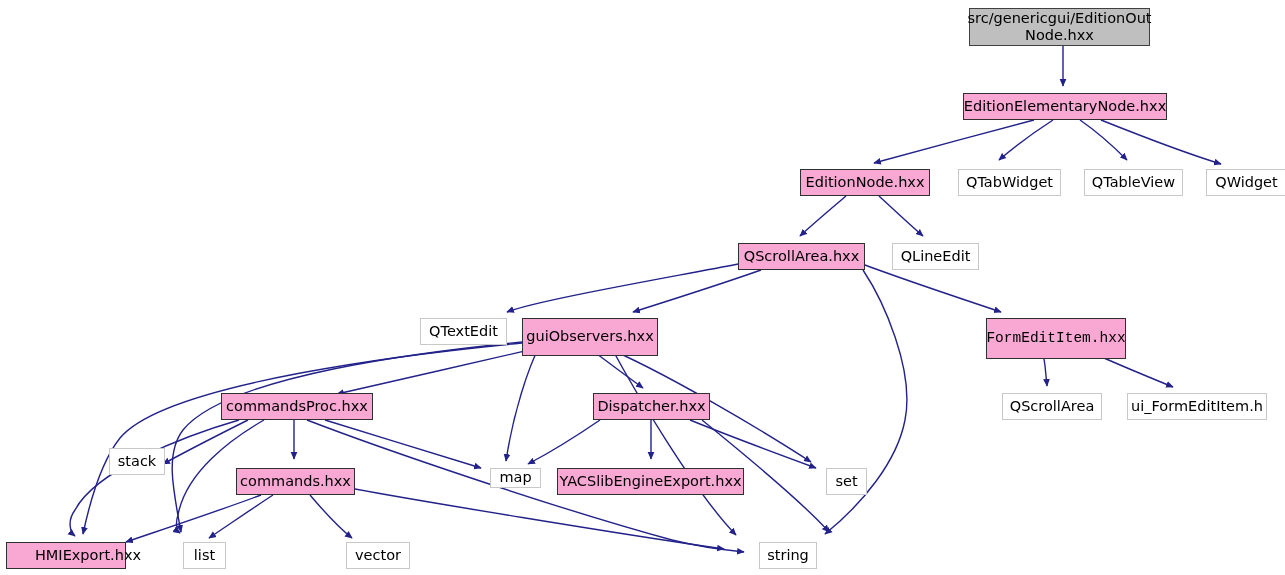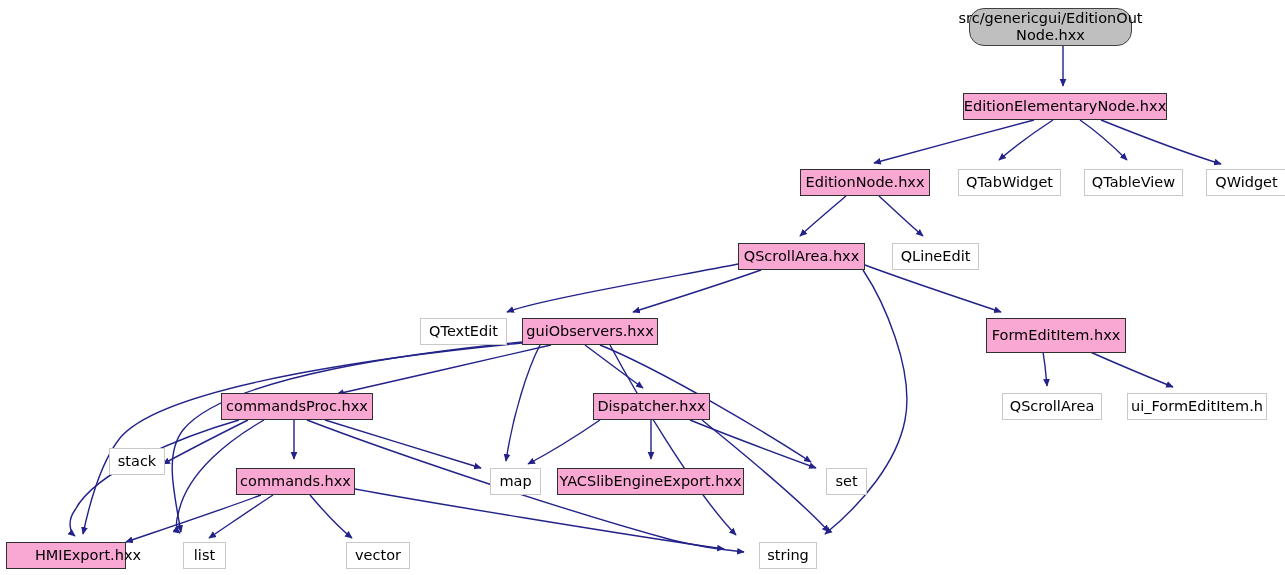--- a/index.html
+++ b/index.html
@@ -101,39 +101,39 @@
         <path d="M261,495 C224,509 161,530 126,542" fill="none" stroke="#22228a" stroke-width="1.4" marker-end="url(#arrowhead)"></path>
         <path d="M273,495 C253,508 227,526 209,538" fill="none" stroke="#22228a" stroke-width="1.4" marker-end="url(#arrowhead)"></path>
         <path d="M310,495 C321,508 338,527 352,538" fill="none" stroke="#22228a" stroke-width="1.4" marker-end="url(#arrowhead)"></path>
         <path d="M355,489 C414,500 619,534 724,549" fill="none" stroke="#22228a" stroke-width="1.4" marker-end="url(#arrowhead)"></path>
         <path d="M1042,345 C1044,357 1046,373 1047,386" fill="none" stroke="#22228a" stroke-width="1.4" marker-end="url(#arrowhead)"></path>
         <path d="M1075,345 C1103,358 1146,376 1173,387" fill="none" stroke="#22228a" stroke-width="1.4" marker-end="url(#arrowhead)"></path>
       </g>
   </svg>
 
   <div id="nodes-layer">
-      <div class="node-box kind-root" style="left: 969px; top: 8px; width: 163px; height: 38px; border-radius: 15px;"><span class="node-label">src/genericgui/EditionOut
+      <div class="node-box kind-root" style="left: 969px; top: 8px; width: 181px; height: 38px;"><span class="node-label">src/genericgui/EditionOut
 Node.hxx</span></div>
       <div class="node-box kind-internal" style="left: 963px; top: 93px; width: 204px; height: 27px;"><span class="node-label">EditionElementaryNode.hxx</span></div>
       <div class="node-box kind-internal" style="left: 800px; top: 169px; width: 130px; height: 27px;"><span class="node-label">EditionNode.hxx</span></div>
       <div class="node-box kind-external" style="left: 952px; top: 169px; width: 103px; height: 27px;"><span class="node-label">QTabWidget</span></div>
       <div class="node-box kind-external" style="left: 1078px; top: 169px; width: 99px; height: 27px;"><span class="node-label">QTableView</span></div>
       <div class="node-box kind-external" style="left: 1200px; top: 169px; width: 81px; height: 27px;"><span class="node-label">QWidget</span></div>
       <div class="node-box kind-internal" style="left: 738px; top: 243px; width: 127px; height: 27px;"><span class="node-label">QScrollArea.hxx</span></div>
       <div class="node-box kind-external" style="left: 886px; top: 243px; width: 87px; height: 27px;"><span class="node-label">QLineEdit</span></div>
       <div class="node-box kind-external" style="left: 414px; top: 318px; width: 87px; height: 27px;"><span class="node-label">QTextEdit</span></div>
-      <div class="node-box kind-internal" style="left: 522px; top: 318px; width: 136px; height: 27px;"><span class="node-label">guiObservers.hxx</span></div>
-      <div class="node-box kind-internal" style="left: 986px; top: 318px; width: 140px; height: 35px;"><span class="node-label">FormEditItem.hxx</span></div>
+      <div class="node-box kind-internal" style="left: 522px; top: 318px; width: 136px; height: 38px;"><span class="node-label">guiObservers.hxx</span></div>
+      <div class="node-box kind-internal" style="left: 986px; top: 318px; width: 140px; height: 41px; font-family: Liberation Mono, monospace;"><span class="node-label">FormEditItem.hxx</span></div>
       <div class="node-box kind-internal" style="left: 221px; top: 393px; width: 152px; height: 27px;"><span class="node-label">commandsProc.hxx</span></div>
       <div class="node-box kind-internal" style="left: 593px; top: 393px; width: 117px; height: 27px;"><span class="node-label">Dispatcher.hxx</span></div>
       <div class="node-box kind-external" style="left: 996px; top: 393px; width: 100px; height: 27px;"><span class="node-label">QScrollArea</span></div>
       <div class="node-box kind-external" style="left: 1121px; top: 393px; width: 140px; height: 27px;"><span class="node-label">ui_FormEditItem.h</span></div>
       <div class="node-box kind-external" style="left: 103px; top: 448px; width: 56px; height: 27px;"><span class="node-label">stack</span></div>
       <div class="node-box kind-internal" style="left: 236px; top: 468px; width: 119px; height: 27px;"><span class="node-label">commands.hxx</span></div>
-      <div class="node-box kind-external" style="left: 484px; top: 468px; width: 51px; height: 27px;"><span class="node-label">map</span></div>
+      <div class="node-box kind-external" style="left: 484px; top: 468px; width: 51px; height: 20px;"><span class="node-label">map</span></div>
       <div class="node-box kind-internal" style="left: 557px; top: 468px; width: 187px; height: 27px;"><span class="node-label">YACSlibEngineExport.hxx</span></div>
       <div class="node-box kind-external" style="left: 820px; top: 468px; width: 41px; height: 27px;"><span class="node-label">set</span></div>
       <div class="node-box kind-internal" style="left: 6px; top: 542px; width: 120px; height: 27px; padding-left: 44px;"><span class="node-label">HMIExport.hxx</span></div>
       <div class="node-box kind-external" style="left: 177px; top: 542px; width: 43px; height: 27px;"><span class="node-label">list</span></div>
       <div class="node-box kind-external" style="left: 340px; top: 542px; width: 64px; height: 27px;"><span class="node-label">vector</span></div>
       <div class="node-box kind-external" style="left: 753px; top: 542px; width: 58px; height: 27px;"><span class="node-label">string</span></div>
     </div>
 
 </div>
 

